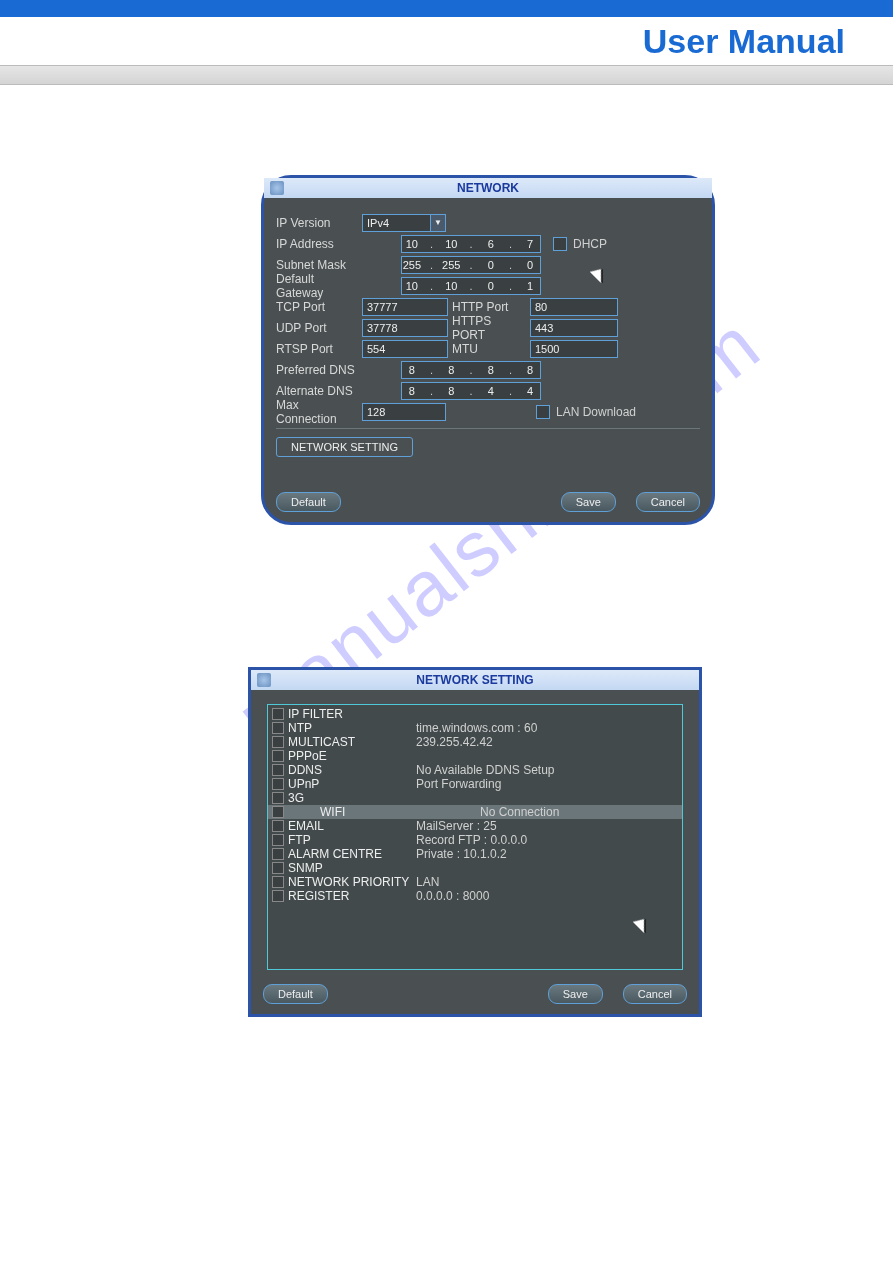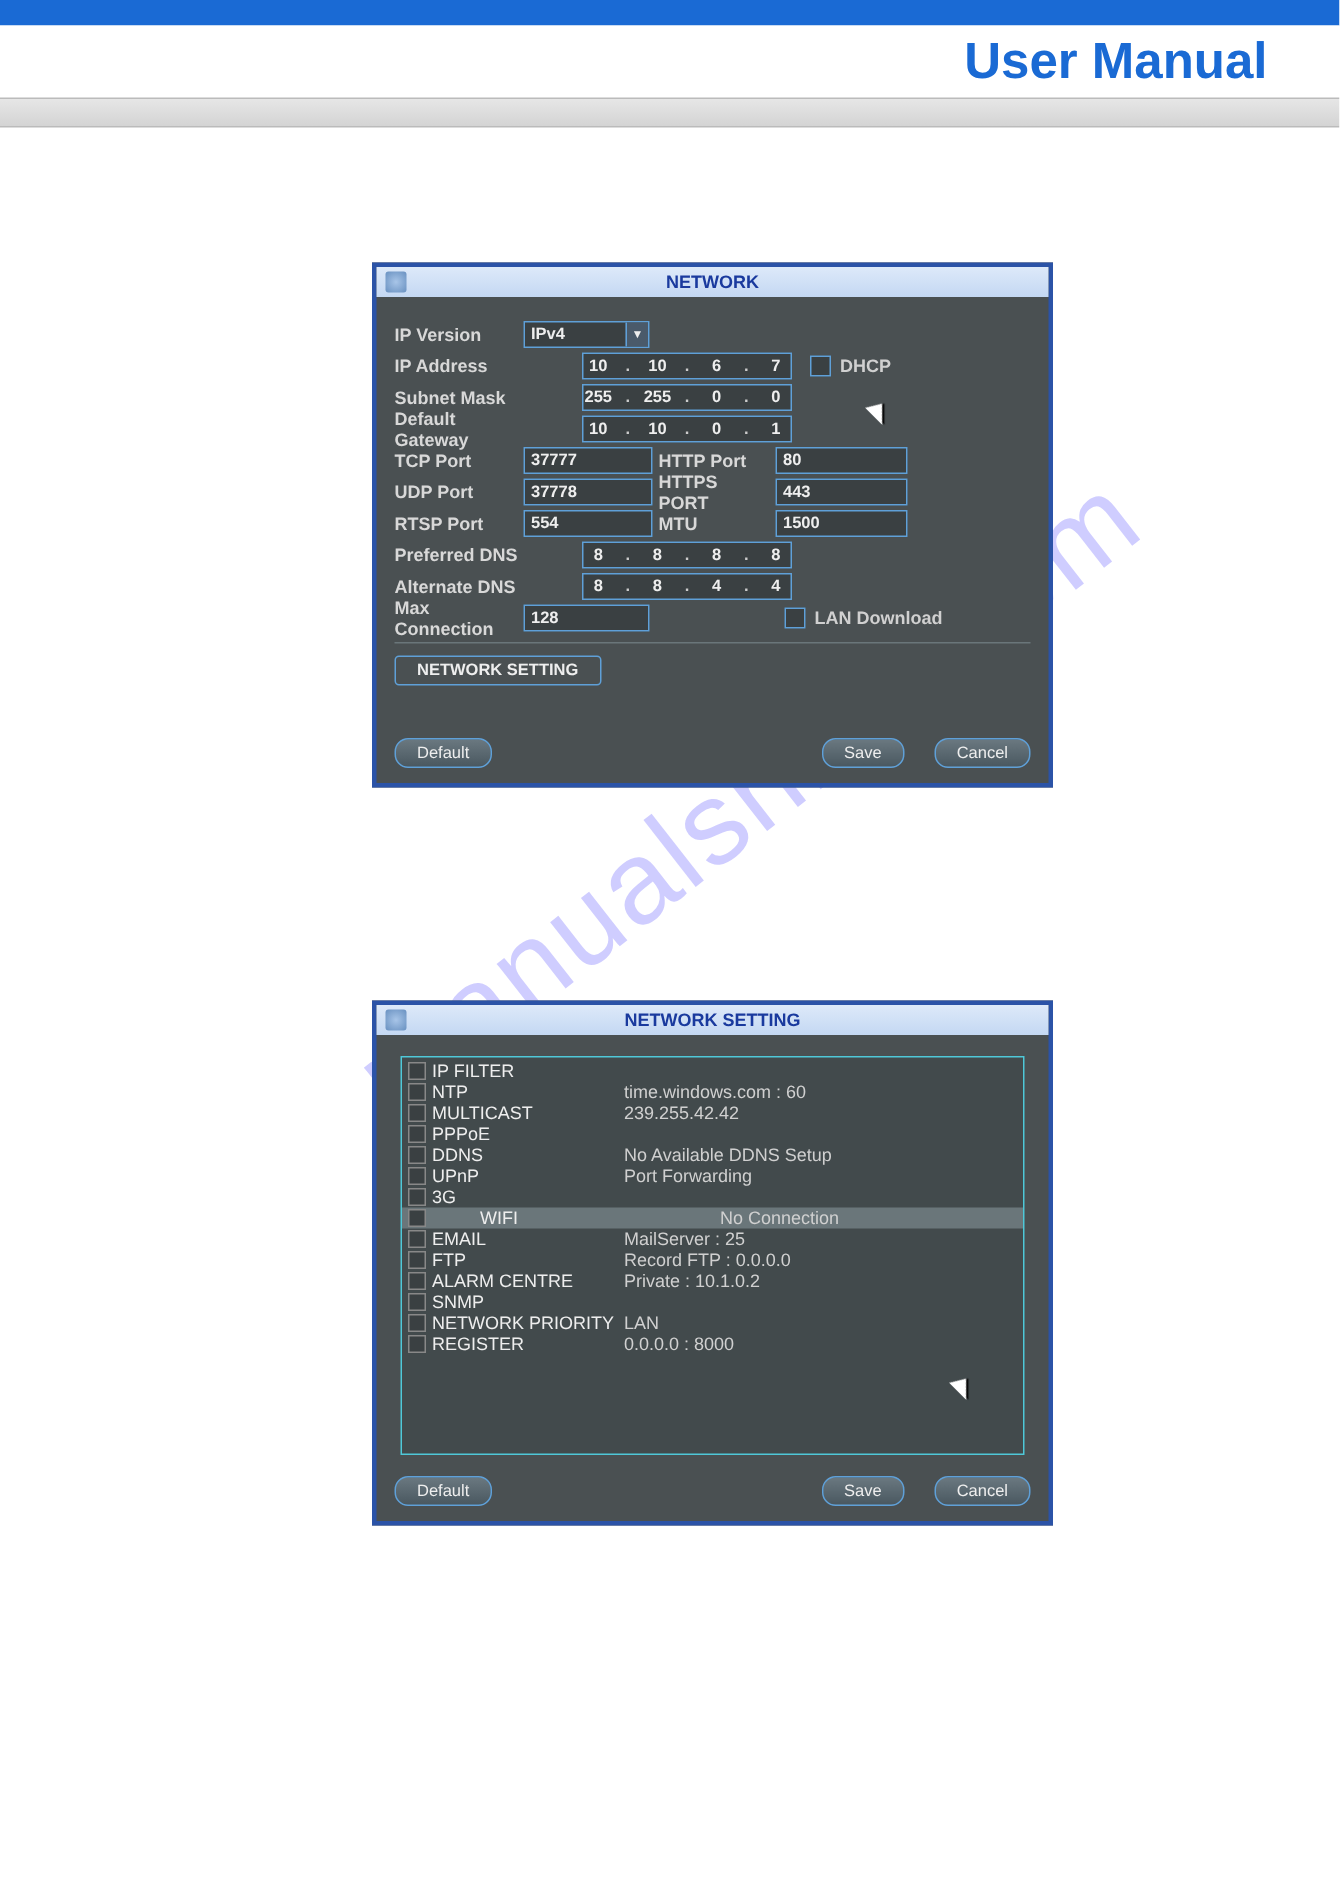--- a/index.html
+++ b/index.html
@@ -49,21 +49,21 @@
     letter-spacing: 2px;
   }
   .dialog {
     position: absolute;
     width: 448px;
     background: #4a5052;
     border: 3px solid #2b53a7;
     color: #d0d0d0;
     font-size: 12px;
   }
-  .dialog.network { top: 90px; left: 248px; height: 344px; }
+  .dialog.network { top: 90px; left: 261px; height: 344px; border-radius: 30px; }
   .dialog.netsetting { top: 582px; left: 248px; height: 344px; }
   .title-bar {
     height: 20px;
     background: linear-gradient(#dde9f9, #c4d8f3);
     display: flex;
     align-items: center;
     justify-content: center;
     position: relative;
     color: #1a3a9e;
     font-weight: bold;
@@ -73,21 +73,20 @@
     position: absolute;
     left: 6px;
     top: 3px;
     width: 14px;
     height: 14px;
     background: radial-gradient(#a8c5e8, #6890c0);
     border-radius: 2px;
   }
   .form {
     padding: 14px 12px 0 12px;
-    font-weight: bold;
   }
   .row {
     display: flex;
     align-items: center;
     height: 21px;
   }
   .lbl {
     width: 86px;
     color: #d8d8d8;
   }

